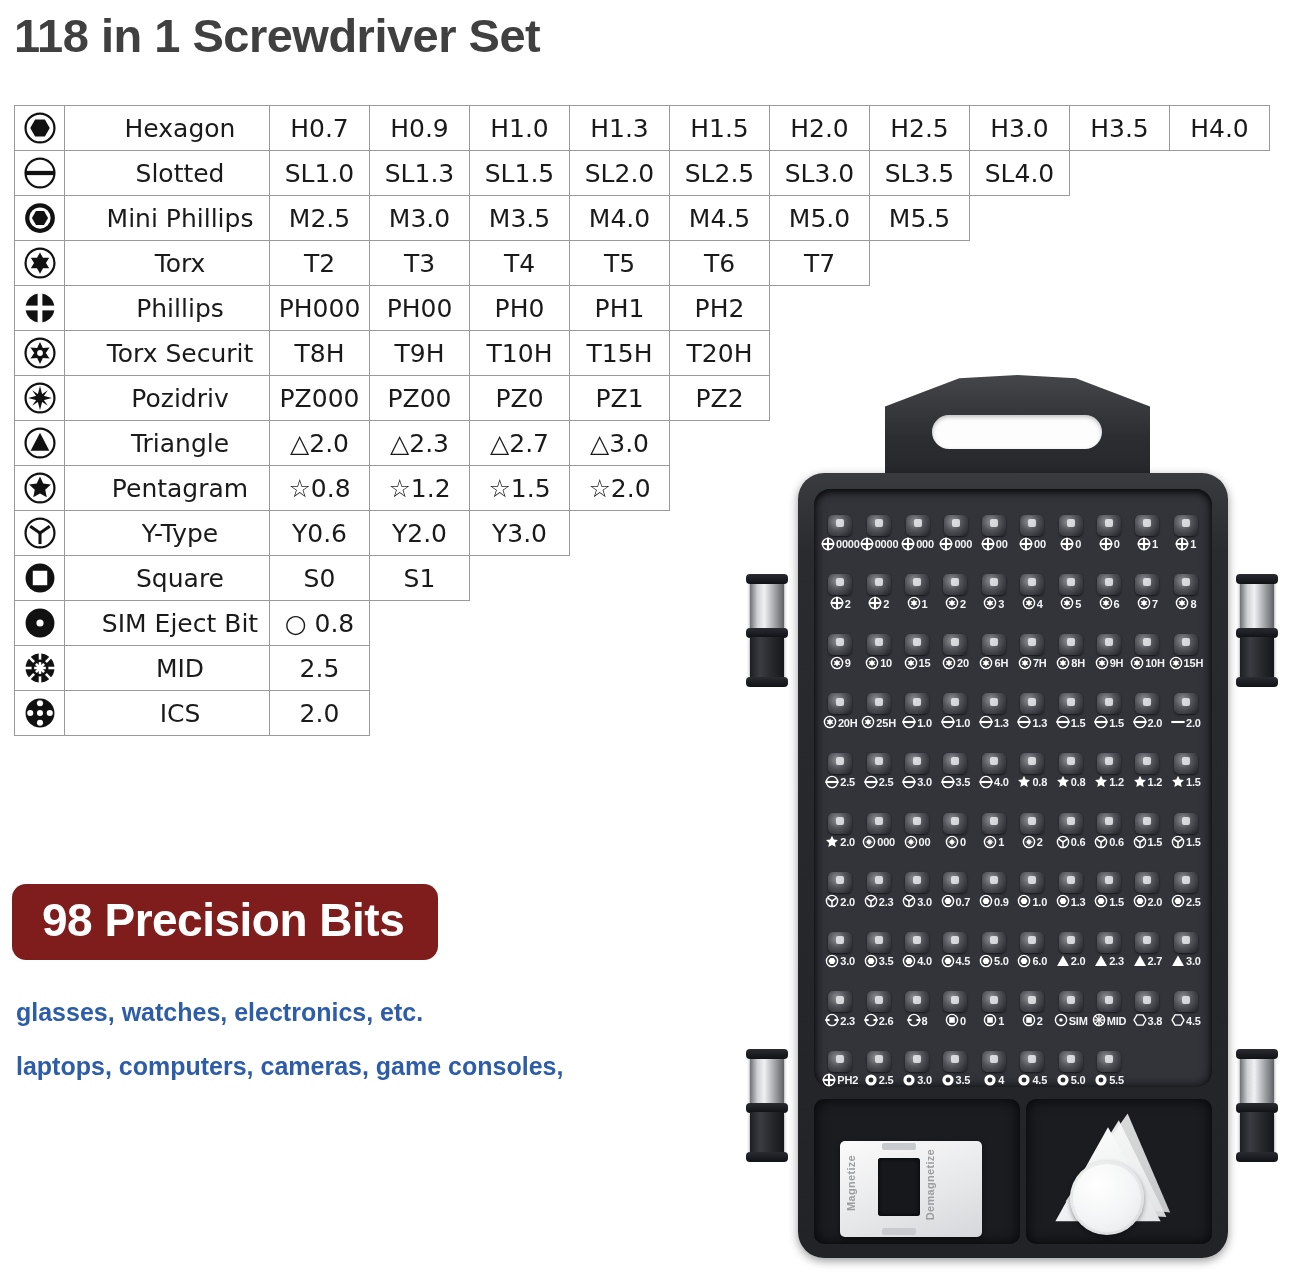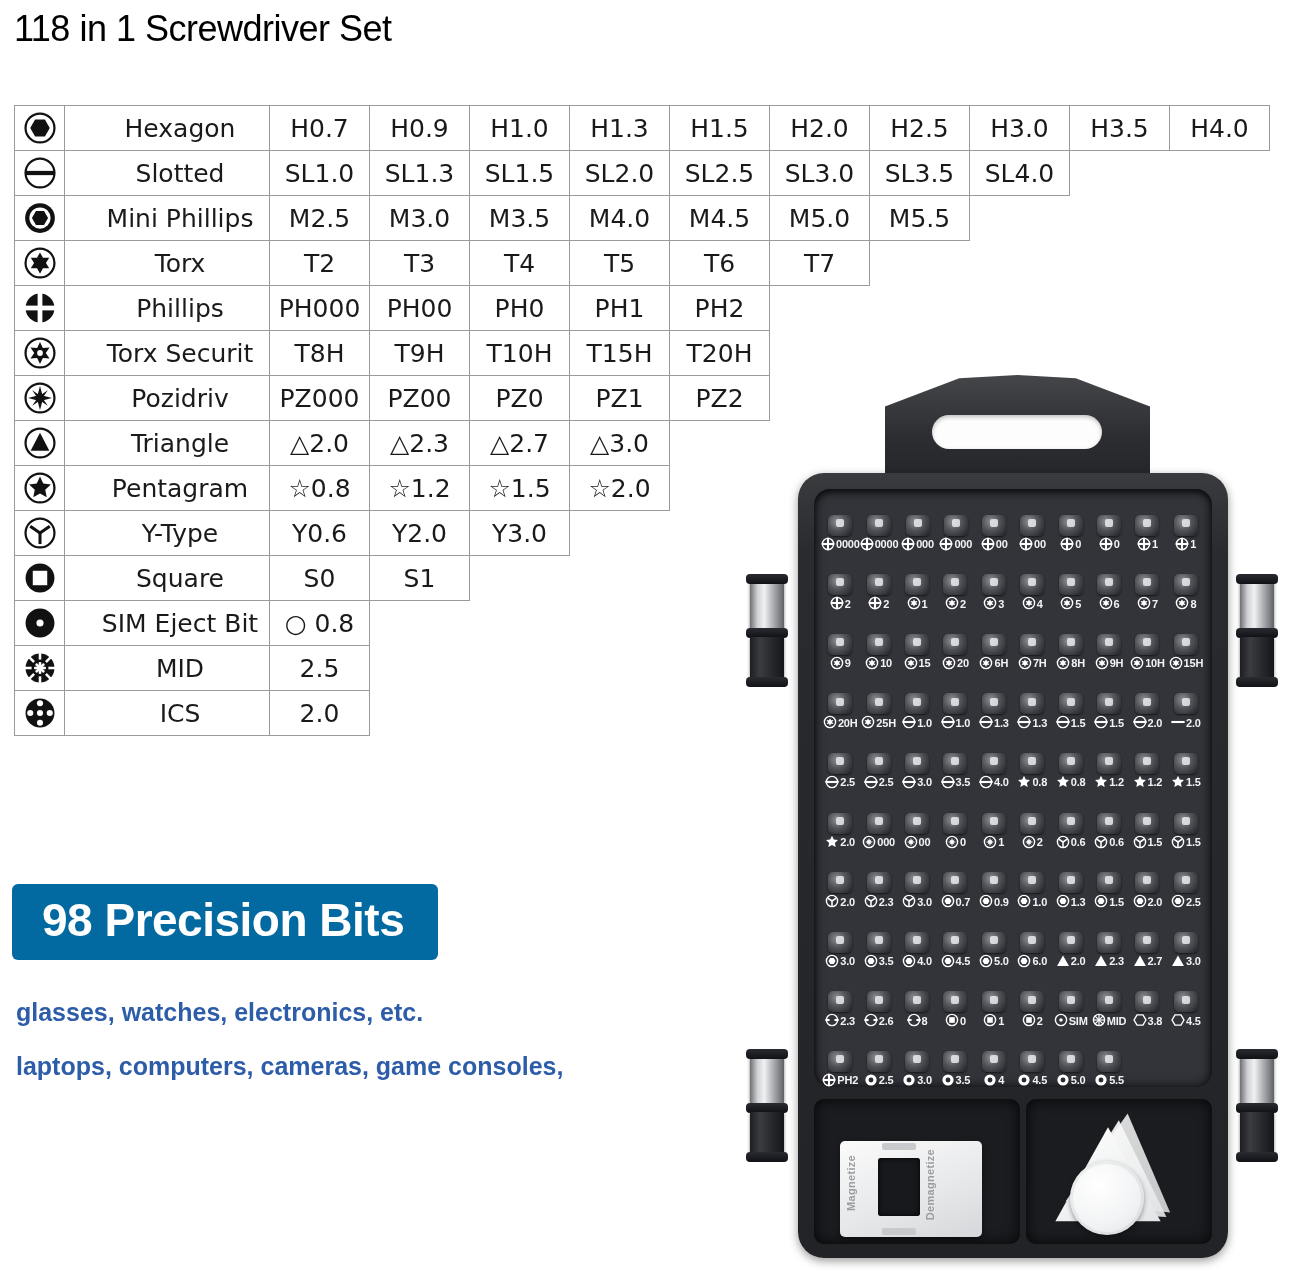--- a/index.html
+++ b/index.html
@@ -9,23 +9,23 @@
     background: #ffffff;
     font-family: "Liberation Sans", sans-serif;
     overflow: hidden;
     position: relative;
   }
 
   
   #page-title {
     position: absolute;
     left: 14px; top: 8px;
-    font-size: 36px;
-    font-weight: normal;
-    color: #000000;
+    font-size: 47px;
+    font-weight: bold;
+    color: #404040;
     letter-spacing: -0.5px;
     white-space: nowrap;
   }
 
   
   #spec-table {
     position: absolute;
     left: 14px; top: 105px;
     border-collapse: collapse;
   }
@@ -51,23 +51,23 @@
   #spec-table td.val-cell { min-width: 100px; }
   #spec-table td.blank { border: none; }
 
   
   .glyph { display: block; margin: 0 auto; }
 
   
   #precision-badge {
     position: absolute;
     left: 12px; top: 884px;
-    background: #0369a1;
+    background: #7f1d1d;
     color: #ffffff;
-    border-radius: 6px;
+    border-radius: 14px;
     padding: 9px 34px 13px 30px;
     font-size: 46px;
     font-weight: bold;
     letter-spacing: -0.5px;
     white-space: nowrap;
   }
 
   
   #description {
     position: absolute;

